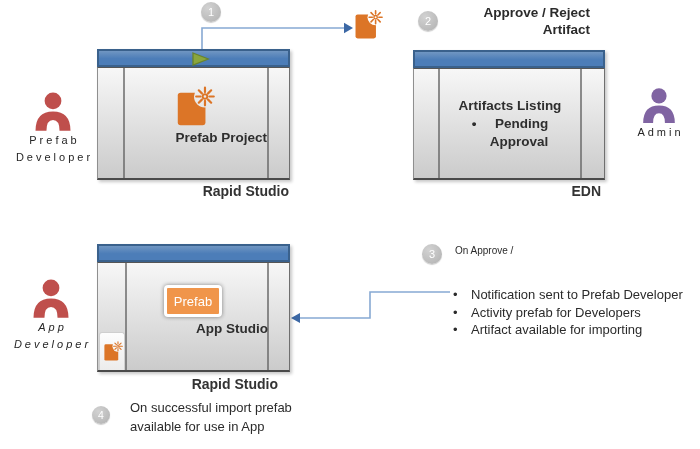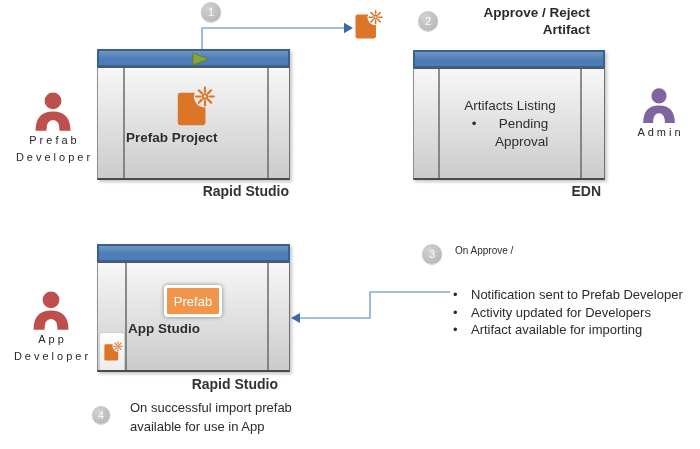--- a/index.html
+++ b/index.html
@@ -18,27 +18,27 @@
   .titlebar { position:relative; height:18px;
     background:linear-gradient(180deg, var(--titlebar_blue_light) 0%, var(--titlebar_blue) 55%);
     border:2px solid var(--titlebar_border); }
   .win-body { position:relative;
     background:linear-gradient(180deg, var(--window_body_top) 0%, var(--window_body_bottom) 100%);
     border-left:1px solid #8f8f8f; border-right:1px solid #6f6f6f; border-bottom:2px solid #4a4a4a;
     border-top:1px solid #555; }
   .vline { position:absolute; top:0; bottom:0; width:2px; background:var(--window_line); opacity:.75; }
   .win-caption { position:absolute; font-size:14px; font-weight:600; color:#333; text-align:right; }
 
-  .content-label { position:absolute; text-align:left; font-size:13.5px; font-weight:600; color:#2e2e2e; }
+  .content-label { position:absolute; text-align:right; font-size:13.5px; font-weight:600; color:#2e2e2e; }
 
   .play { position:absolute; left:93px; top:1px; }
 
   
   .edn-content { position:absolute; left:26px; top:28px; width:140px; text-align:center;
-    font-size:13.5px; font-weight:400; color:#2e2e2e; line-height:18px; }
+    font-size:13.5px; font-weight:700; color:#2e2e2e; line-height:18px; }
   .edn-item { display:flex; justify-content:center; }
   .edn-item .dot { margin-right:8px; }
   .edn-item .itm { display:inline-block; width:64px; text-align:right; }
 
   
   .prefab-btn { position:absolute; left:66px; top:22px; width:58px; height:32px;
     background:var(--button_orange); border:3px solid #fff; border-radius:4px;
     box-shadow:0 0 4px rgba(0,0,0,.45); color:#fff; font-size:13px;
     display:flex; align-items:center; justify-content:center; }
 
@@ -113,21 +113,21 @@
     <div class="actor-label">Developer</div>
   </div>
 
   <div class="actor" style="left:613px; top:88px; width:92px;">
     <svg class="person-purple" width="38" height="36">
         <use href="#person"></use>
       </svg>
     <div class="actor-label">Admin</div>
   </div>
 
-  <div class="actor" style="left:3px; top:291px; width:96px;">
+  <div class="actor" style="left:3px; top:279px; width:96px;font-style:italic;">
     <svg class="person-red" width="42" height="40">
         <use href="#person"></use>
       </svg>
     <div class="actor-label">App</div>
     <div class="actor-label">Developer</div>
   </div>
 
   <div class="app-window" style="left:97px; top:49px; width:193px;">
     <div class="titlebar">
       <svg class="play" width="18" height="14">
@@ -191,21 +191,21 @@
     <div>On Approve /</div>
   </div>
 
   <ul class="notes">
     <li>
         <span class="dot">•</span>
         <span class="txt">Notification sent to Prefab Developer</span>
       </li>
     <li>
         <span class="dot">•</span>
-        <span class="txt">Activity updated for Developers</span>
+        <span class="txt">Activity prefab for Developers</span>
       </li>
     <li>
         <span class="dot">•</span>
         <span class="txt">Artifact available for importing</span>
       </li>
   </ul>
 
   <div class="badge small" style="left:92px; top:406px;">4</div>
   <div class="step-label" style="left:130px; top:399px; width:192px; line-height:18.5px; font-size:13px;">On successful import prefab available for use in App</div>
 

